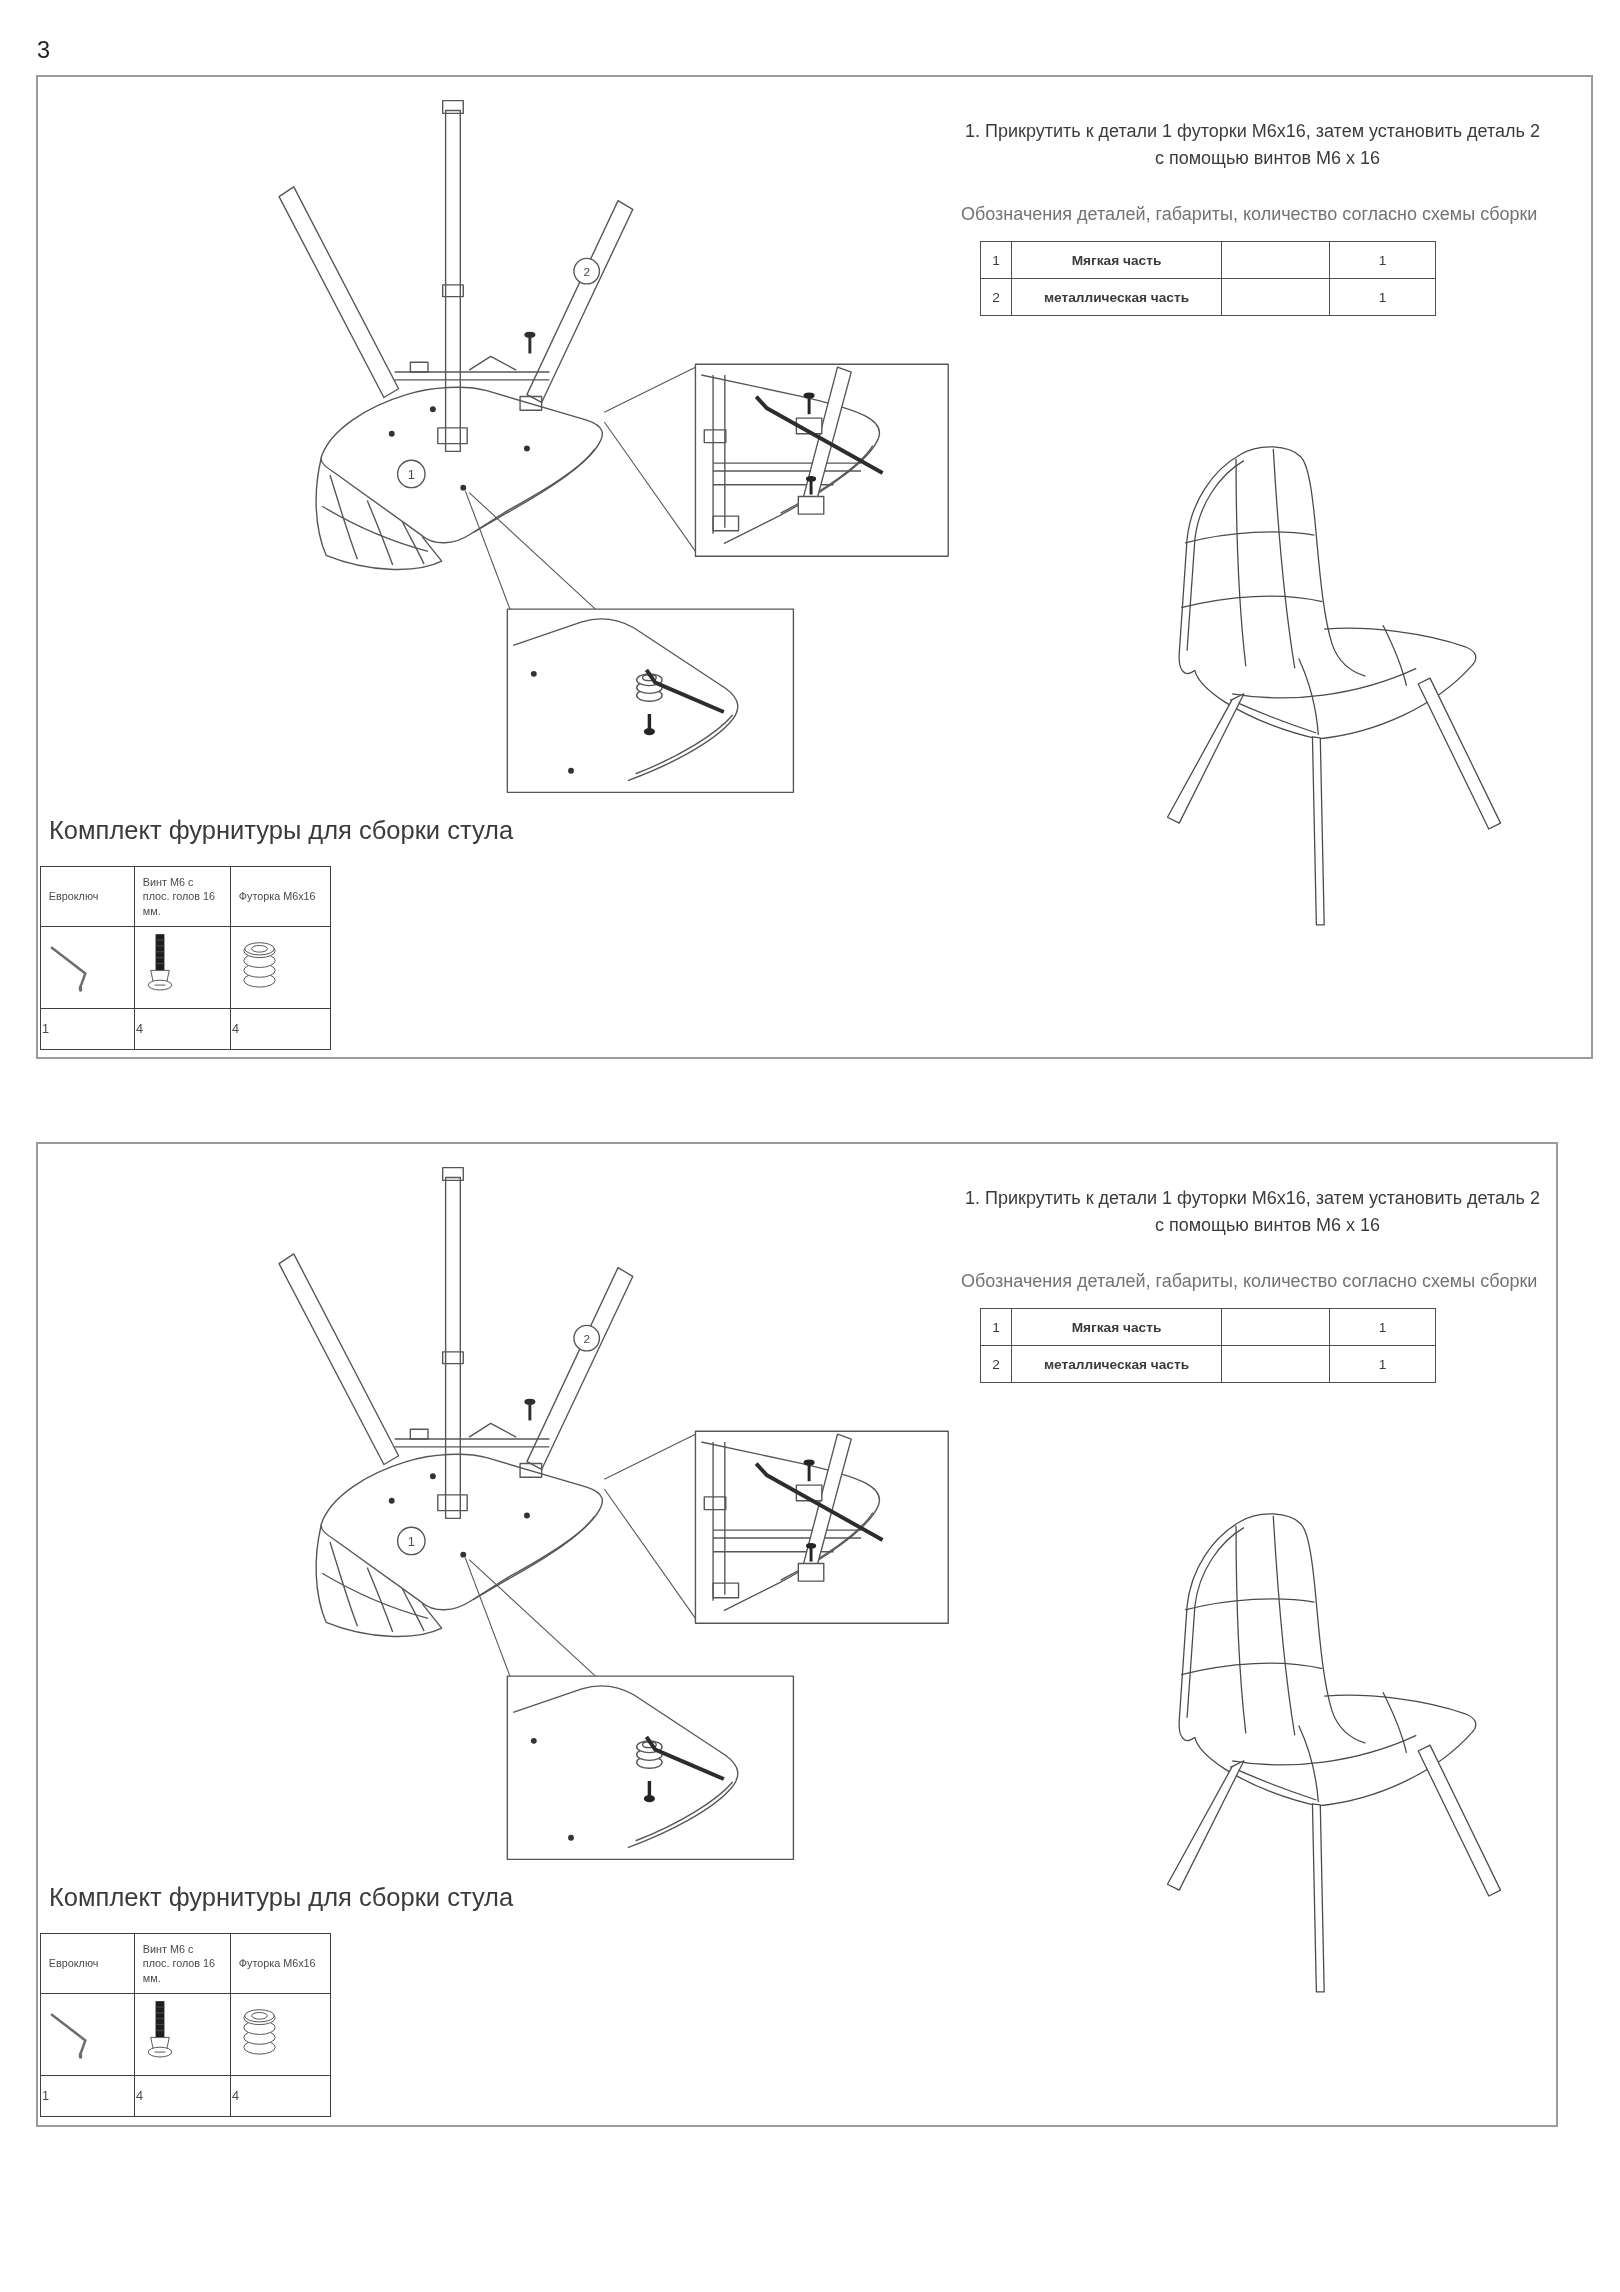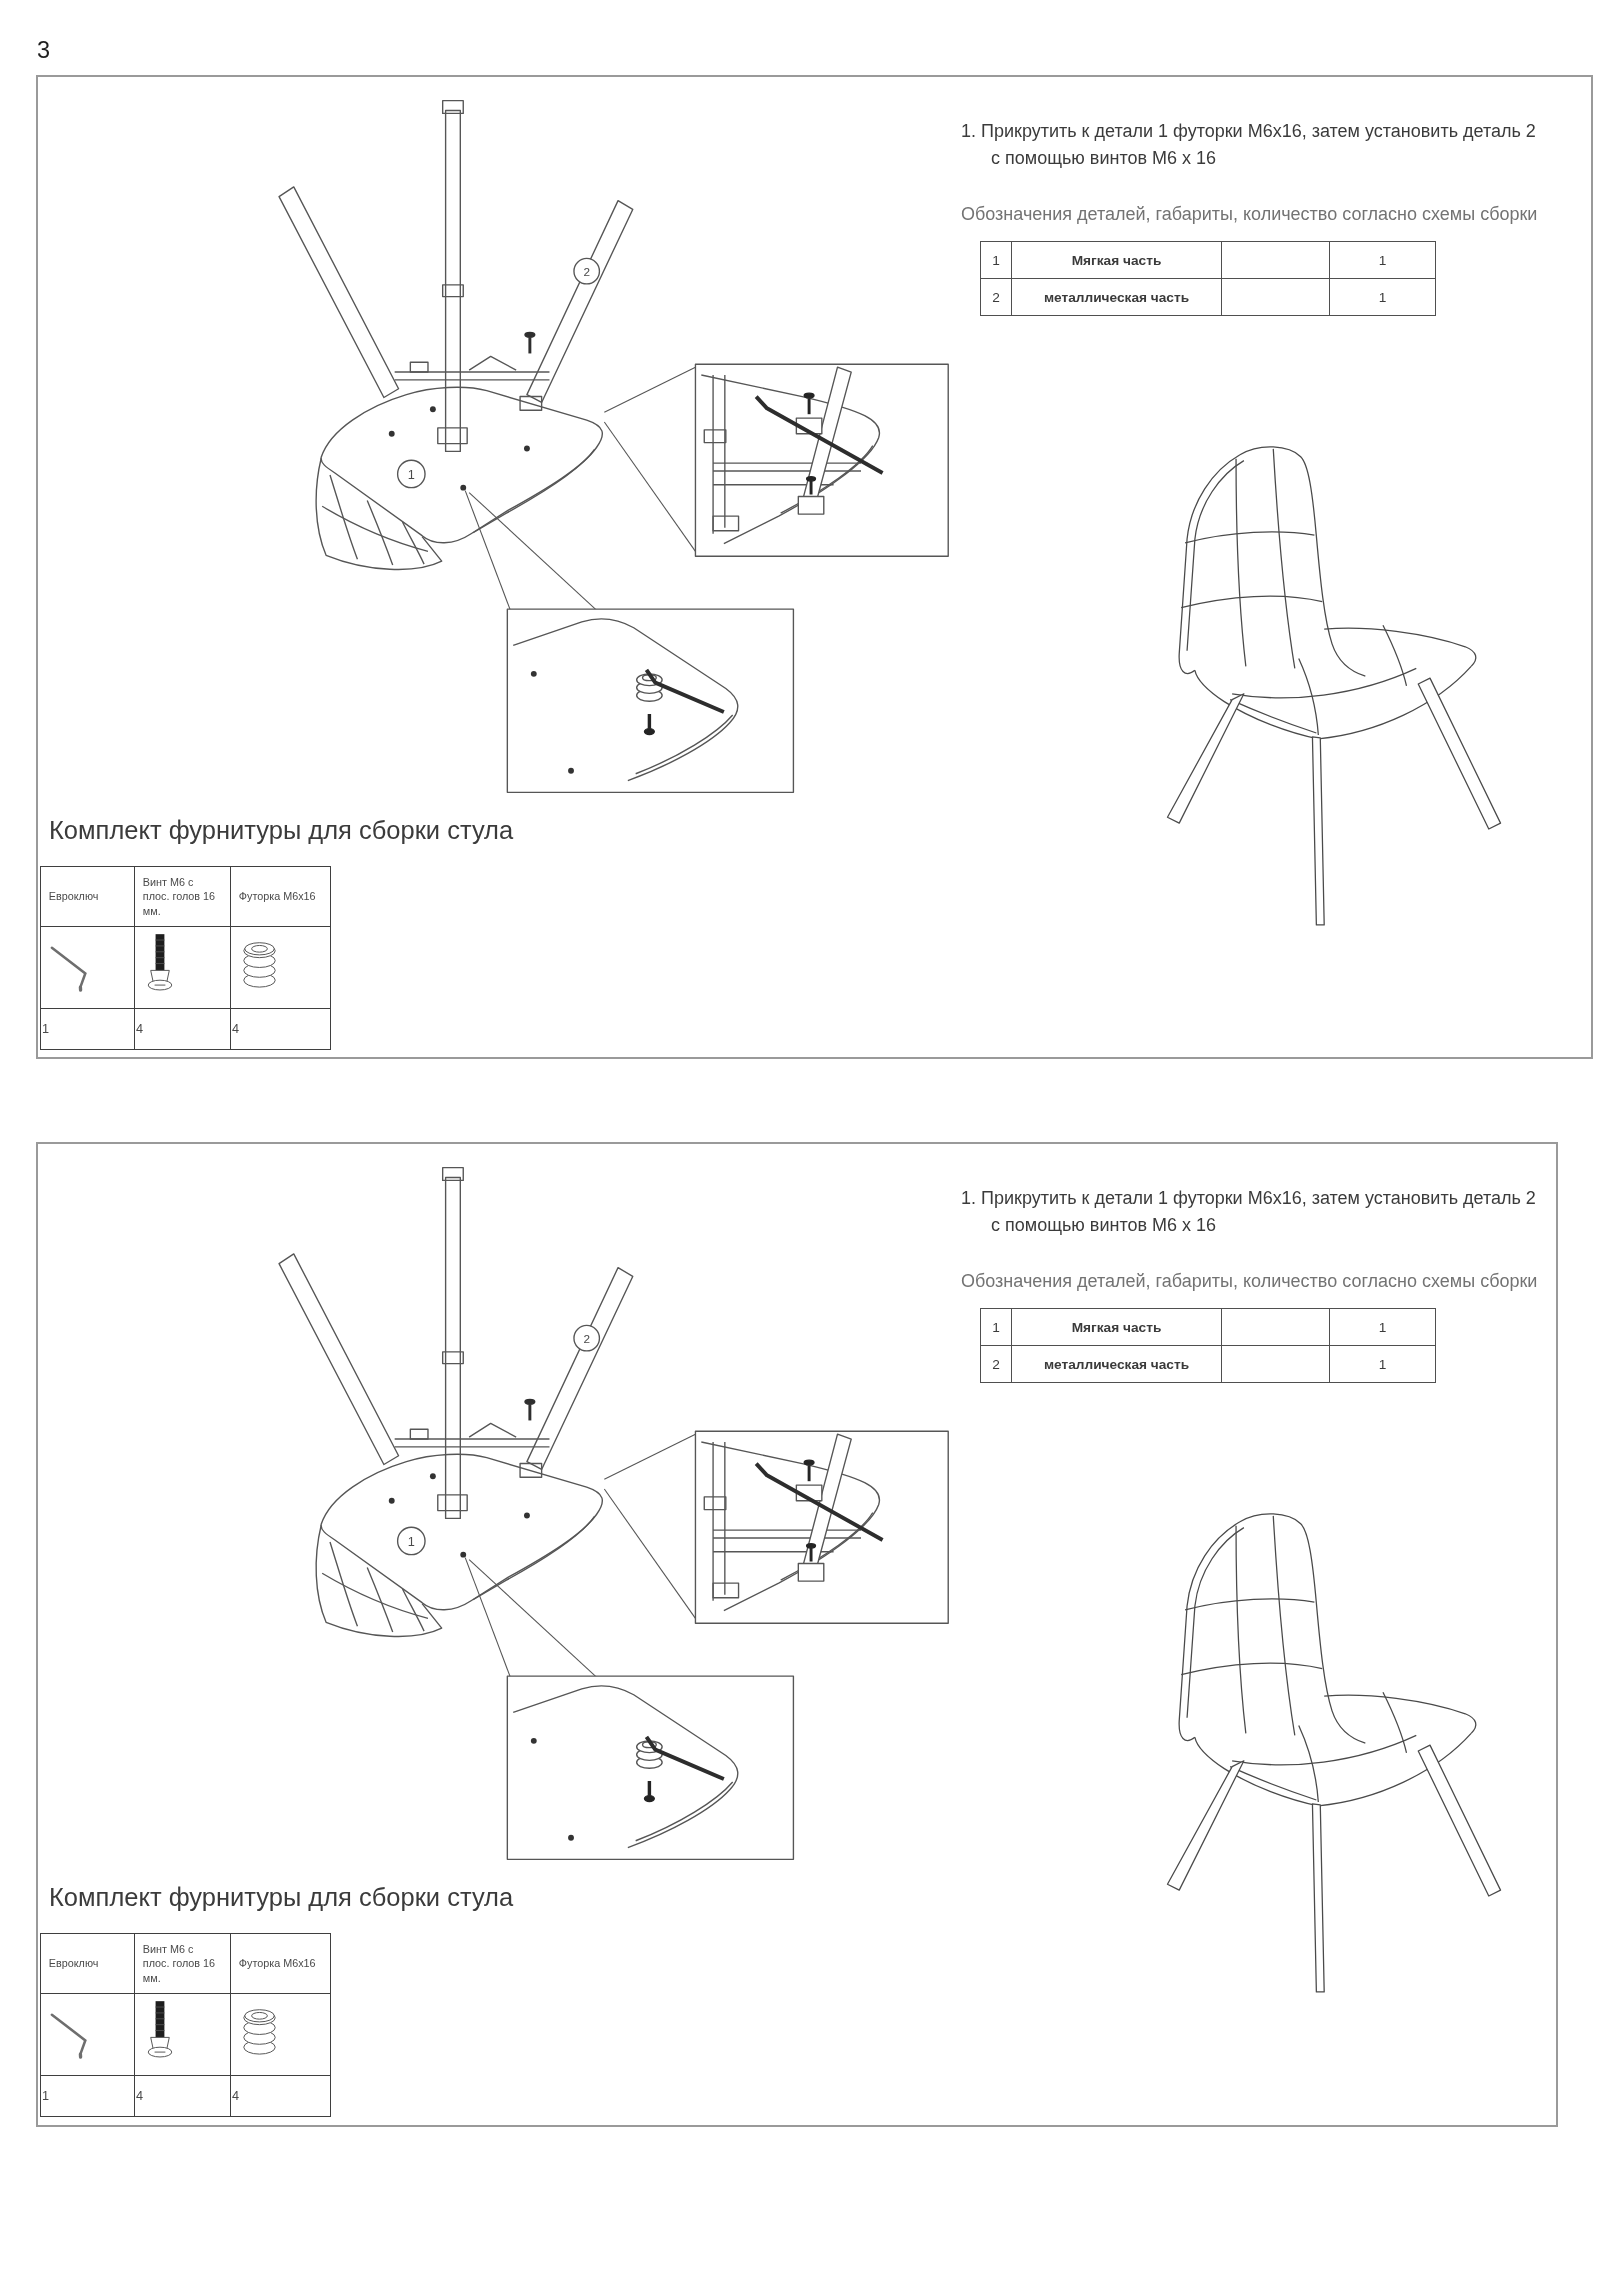--- a/index.html
+++ b/index.html
@@ -8,21 +8,21 @@
   .page-number{position:absolute;left:37px;top:37px;font-size:23.5px;color:#1f1f1f;}
   .panel{position:absolute;background:#fff;border:2px solid #9a9a9a;}
   .panel-a{left:36px;top:75px;width:1553px;height:980px;}
   .panel-b{left:36px;top:1142px;width:1518px;height:981px;}
   .panel *{box-sizing:border-box;}
 
   .main-drawing{position:absolute;left:137px;top:7.8px;width:794px;height:725px;}
   .chair-drawing{position:absolute;left:1104px;top:356px;width:384px;height:598px;}
 
   .instruction{position:absolute;left:923px;top:41px;width:583px;font-size:18px;
-               line-height:27.4px;color:#3b3b3b;}
+               line-height:27.4px;color:#3b3b3b;text-align:center;}
   .instruction .l2{margin-left:30px;}
   .legend-note{position:absolute;left:923px;top:127px;font-size:18px;color:#737373;white-space:nowrap;}
 
   .parts-table{position:absolute;left:942px;top:164px;border-collapse:collapse;table-layout:fixed;}
   .parts-table td{border:1.6px solid #4f4f4f;height:37px;font-size:13.7px;color:#3b3b3b;
                   text-align:center;padding:0 3.9px;overflow:hidden;}
   .pt-num{width:31px;} .pt-name{width:210px;font-weight:bold;} .pt-dim{width:108px;} .pt-qty{width:106px;}
 
   .hw-title{position:absolute;left:11px;top:739px;font-size:25.5px;color:#3b3b3b;white-space:nowrap;}
   .hw-table{position:absolute;left:2px;top:789px;border-collapse:collapse;table-layout:fixed;}

